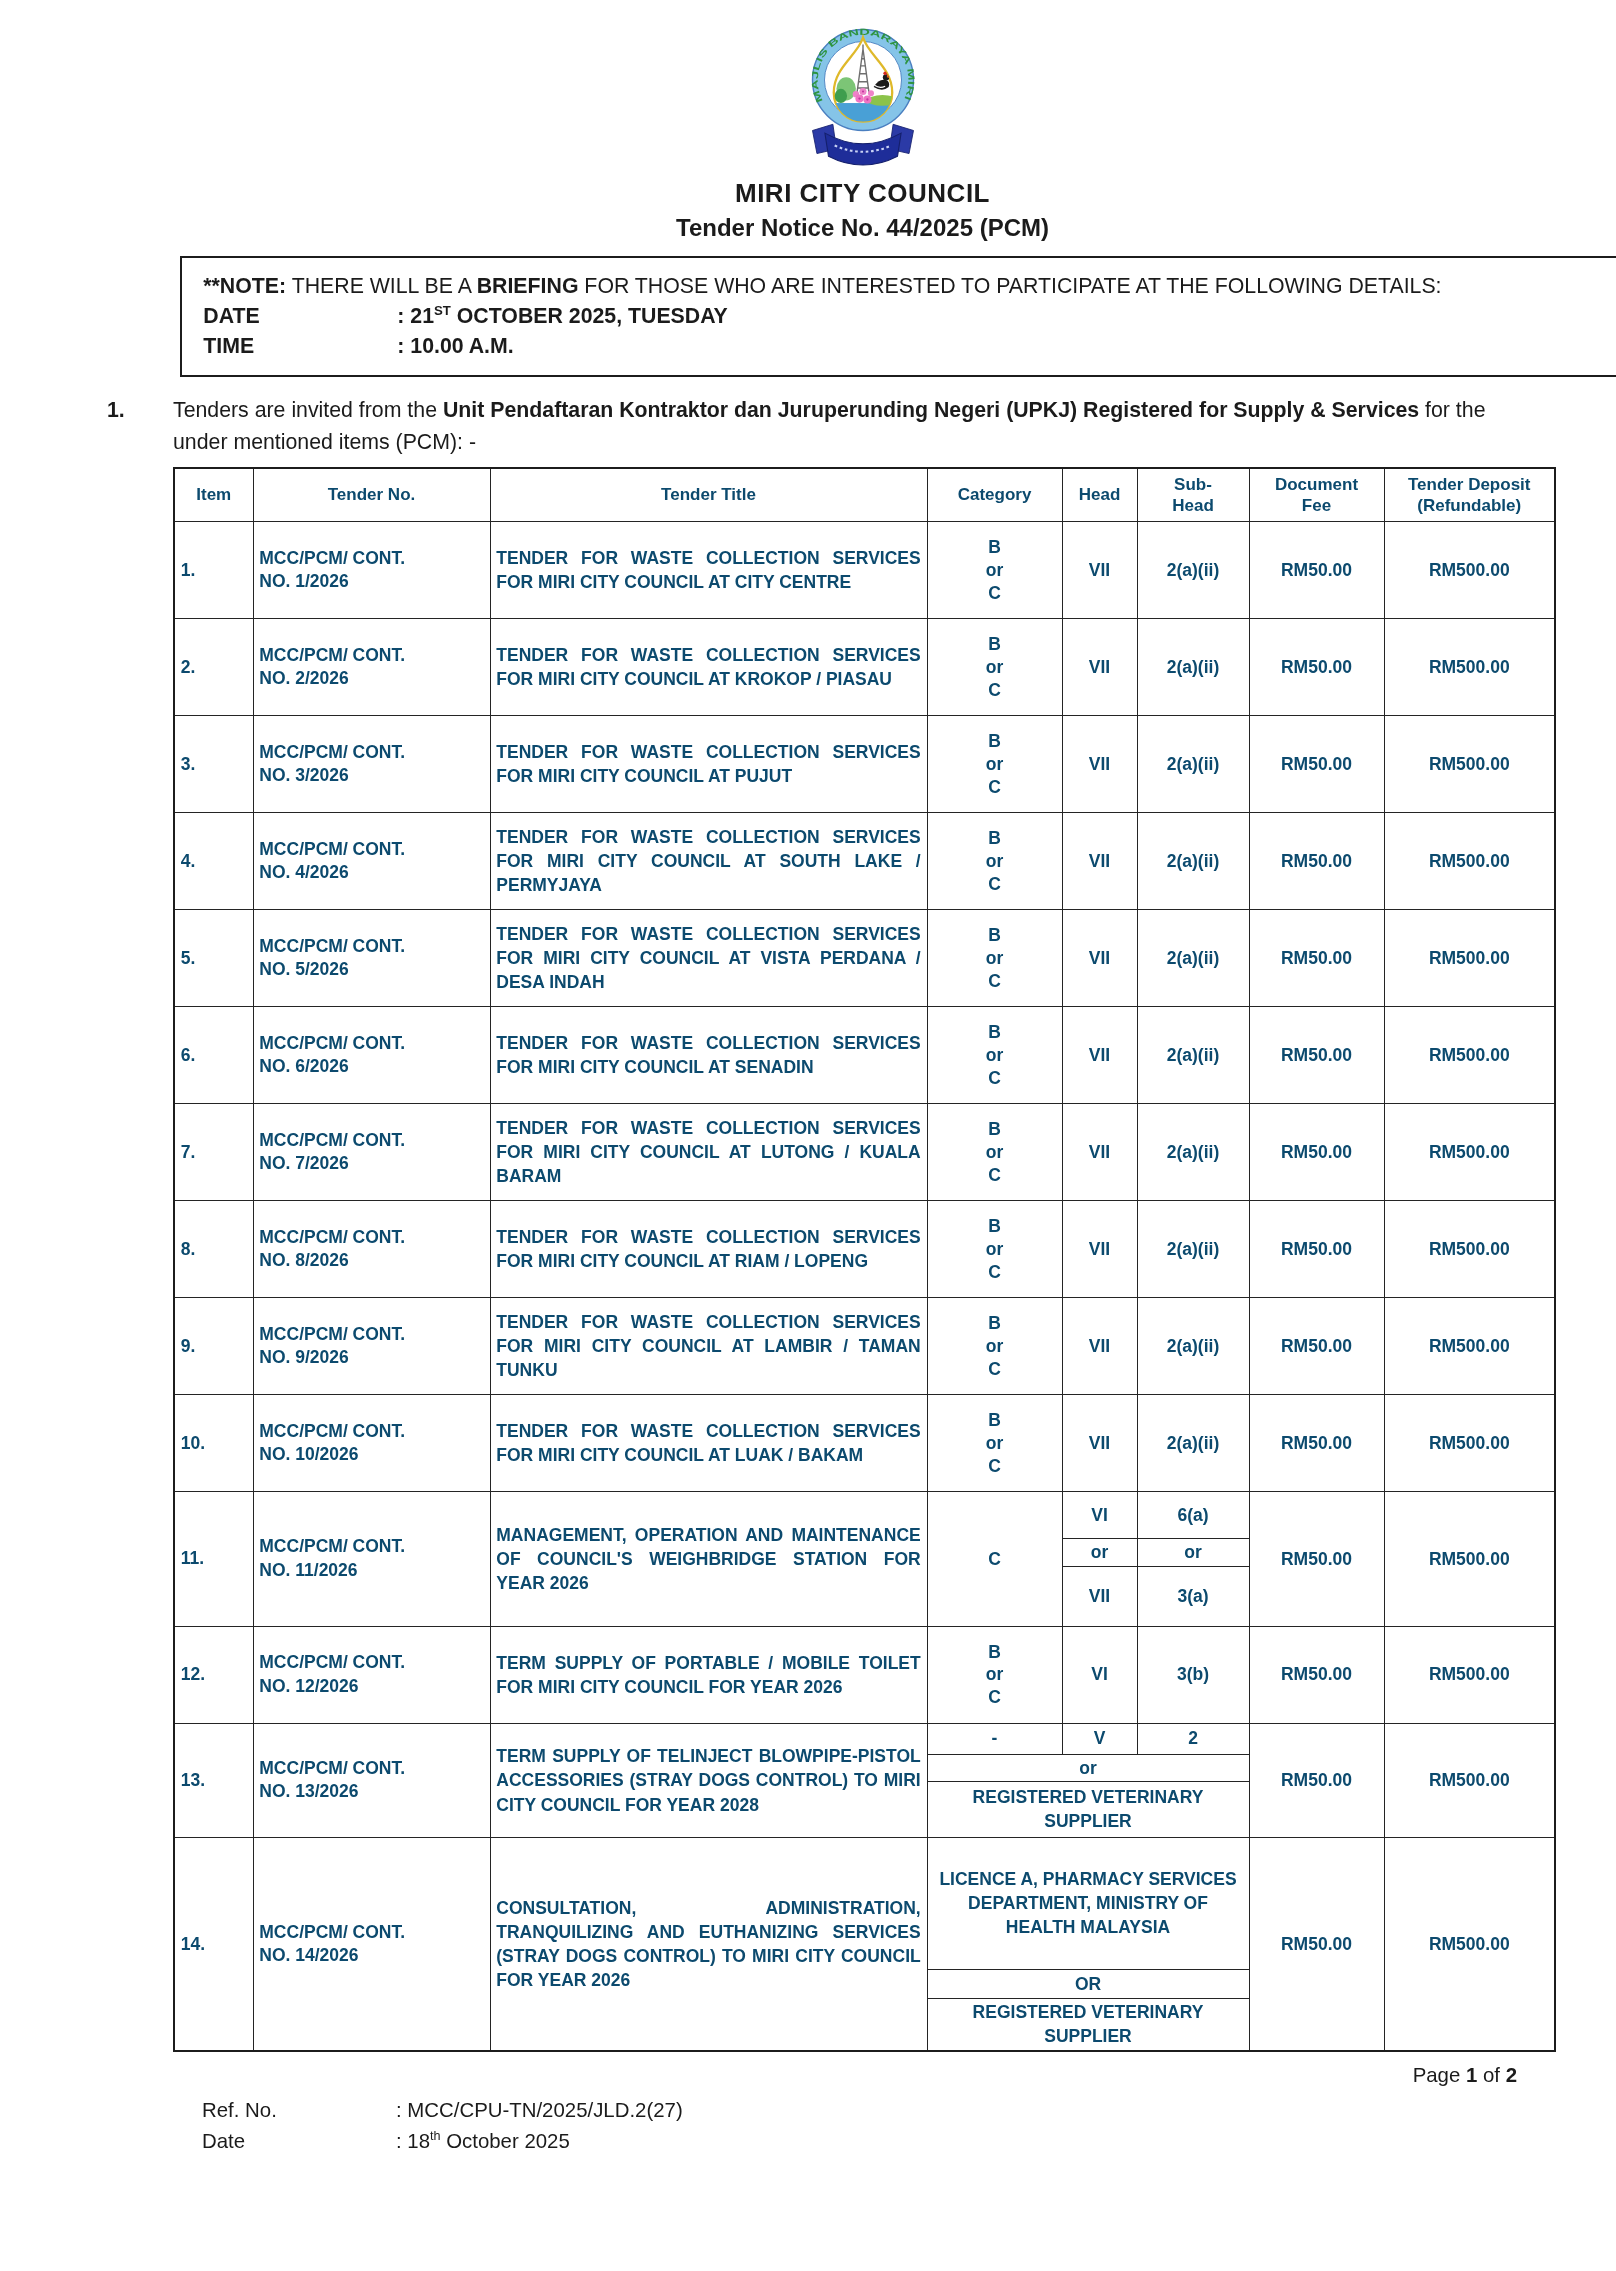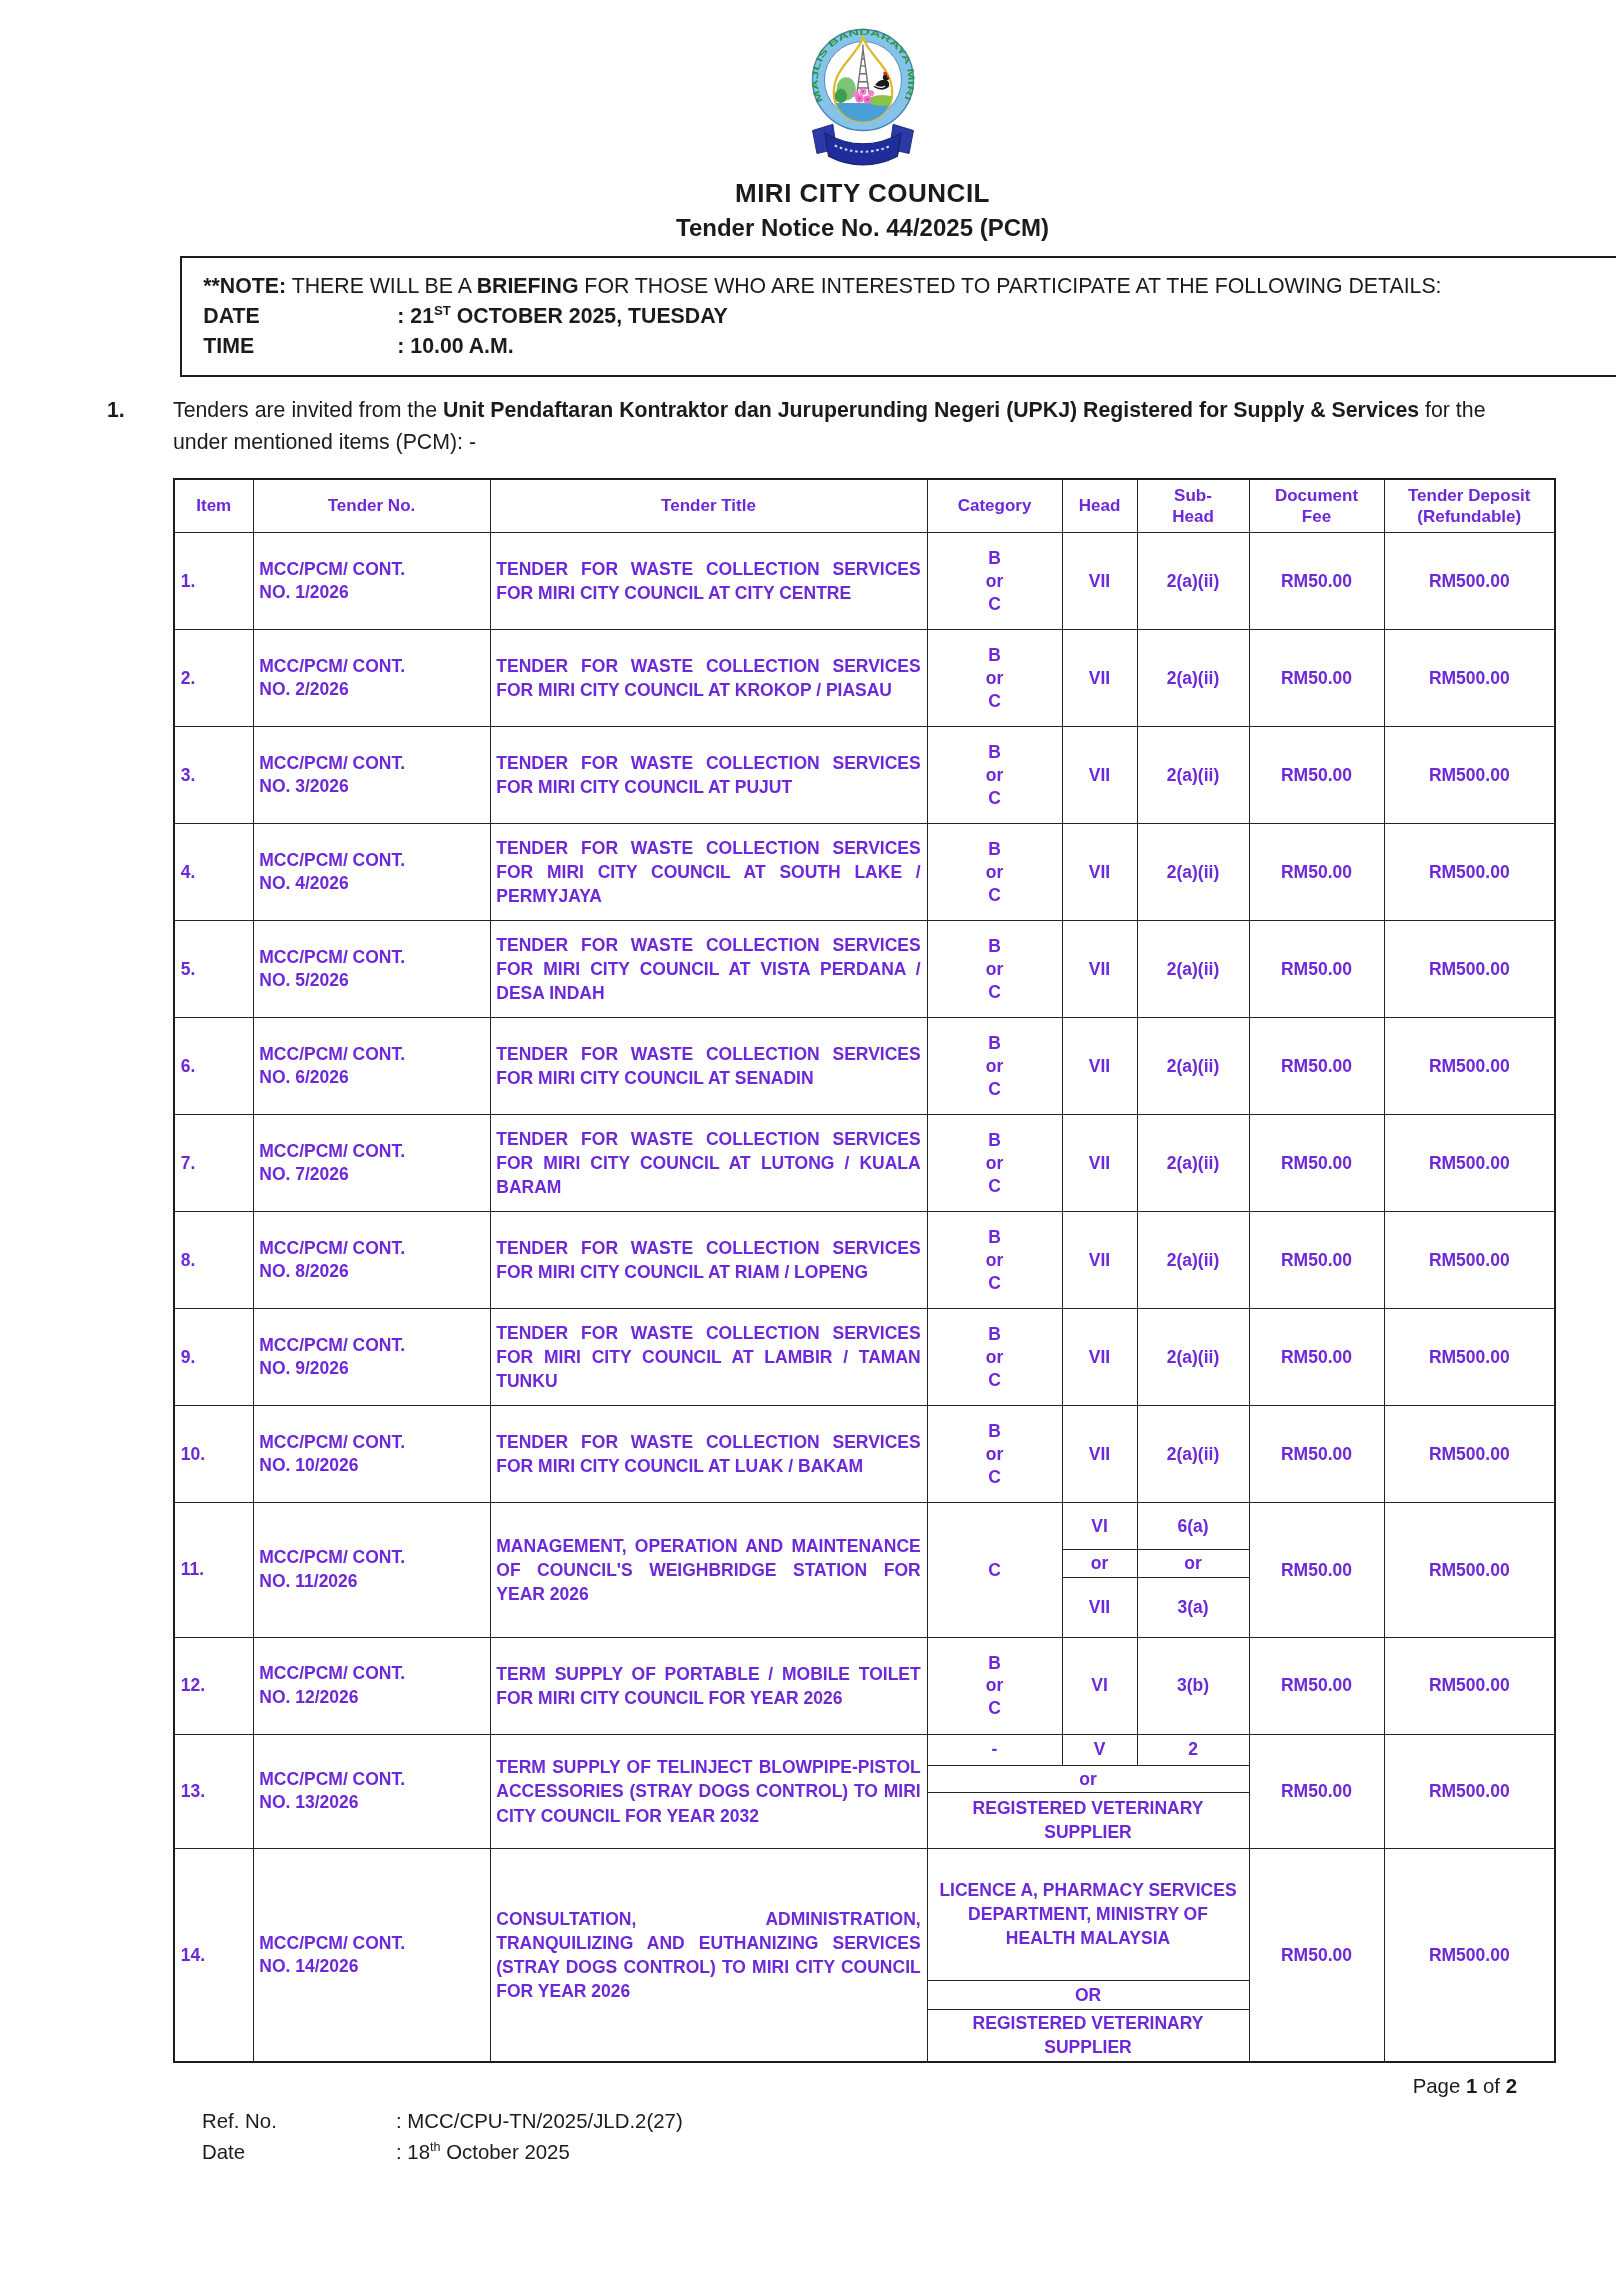--- a/index.html
+++ b/index.html
@@ -34,25 +34,25 @@
   sup{font-size:0.62em;vertical-align:super;line-height:0;}
 
   
   .intro{display:flex;margin-left:107px;margin-top:17.5px;width:1426px;font-size:21.3px;line-height:1.5;}
   .intro .num{width:66px;flex:0 0 66px;font-weight:bold;}
   .intro .txt{width:1360px;}
 
   
   table.tender{
     border-collapse:collapse;
-    margin-left:173px;margin-top:19px;
+    margin-left:173px;margin-top:8px;
     width:1379px;
     border:2.9px solid #1c1c1c;
     table-layout:fixed;
-    font-size:17.5px;font-weight:bold;color:#6d28d9;
+    font-size:17.5px;font-weight:bold;color:#0c4a6e;
   }
   table.tender th,table.tender td{
     border:1.9px solid #242424;
     vertical-align:middle;
     padding:1.9px 5.8px;
     box-sizing:border-box;
   }
   table.tender th{height:54px;text-align:center;font-size:17px;white-space:pre-line;line-height:1.25;padding:1.9px 3.9px;}
   .rh-std{height:97px;}
   .h48{height:47px;} .h28{height:27px;} .h62{height:60px;}
@@ -339,21 +339,21 @@
 C</td>
           <td class="td-center">VI</td>
           <td class="td-center">3(b)</td>
           <td class="td-center">RM50.00</td>
           <td class="td-center">RM500.00</td>
         </tr>
         <tr class="h32">
           <td class="td-item" rowspan="3">13.</td>
           <td class="td-no" rowspan="3">MCC/PCM/ CONT.
 NO. 13/2026</td>
-          <td class="td-title" rowspan="3">TERM SUPPLY OF TELINJECT BLOWPIPE-PISTOL ACCESSORIES (STRAY DOGS CONTROL) TO MIRI CITY COUNCIL FOR YEAR 2032</td>
+          <td class="td-title" rowspan="3">TERM SUPPLY OF TELINJECT BLOWPIPE-PISTOL ACCESSORIES (STRAY DOGS CONTROL) TO MIRI CITY COUNCIL FOR YEAR 2028</td>
           <td class="td-center">-</td>
           <td class="td-center">V</td>
           <td class="td-center">2</td>
           <td class="td-center" rowspan="3">RM50.00</td>
           <td class="td-center" rowspan="3">RM500.00</td>
         </tr>
         <tr class="h26">
           <td class="td-center" colspan="3">or</td>
         </tr>
         <tr class="h58">

